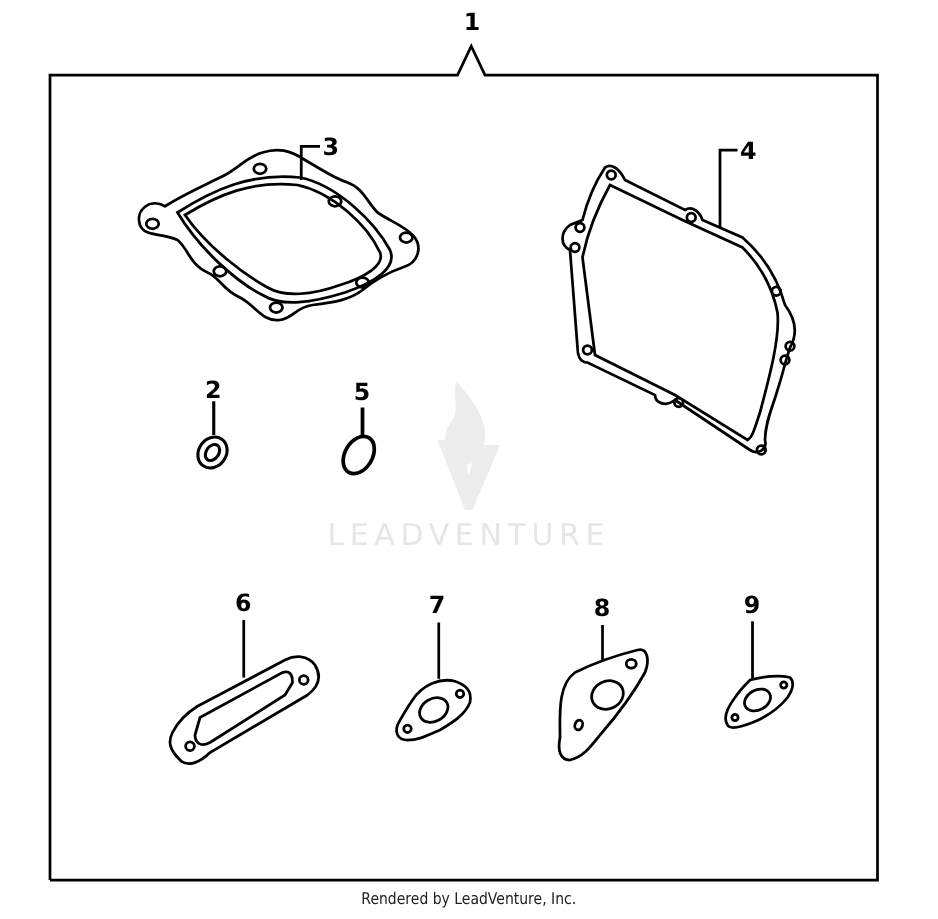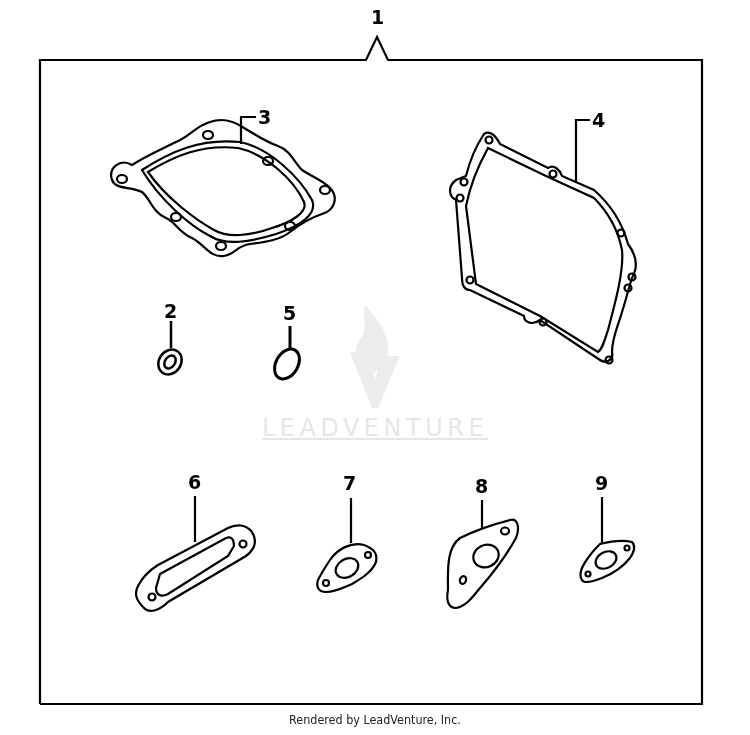--- a/index.html
+++ b/index.html
@@ -1,20 +1,20 @@
 <!DOCTYPE html>
 <html><head>
   <meta charset="utf-8">
   <style>
     html, body { margin: 0; padding: 0; background: #ffffff; }
     body { width: 750px; height: 735px; position: relative; overflow: hidden; font-family: "DejaVu Sans", sans-serif; }
     #diagram { position: absolute; left: 0; top: 0; width: 750px; height: 735px; }
     .callout { font-family: "DejaVu Sans", sans-serif; font-weight: bold; font-size: 19px; fill: #000; }
     .wm-text { position: absolute; left: 246px; top: 414px; width: 258px; text-align: center;
-      font-family: "DejaVu Sans", sans-serif; font-size: 24px; letter-spacing: 4.5px; color: #e6e6e6; text-decoration: underline; }
+      font-family: "DejaVu Sans", sans-serif; font-size: 24px; letter-spacing: 4.5px; color: #e6e6e6; }
     .footer { position: absolute; left: 0; top: 712px; width: 750px; text-align: center;
       font-family: "DejaVu Sans", sans-serif; font-size: 13px; color: #222; transform: scaleX(0.86); }
   </style>
 </head>
 <body>
 
 <svg id="diagram" width="750" height="735" viewBox="0 0 750 735" xmlns="http://www.w3.org/2000/svg">
 
   <g fill="#ececec">
     <path d="M365 305 C378 320 390 335 388 352 C386 365 378 372 372 372 C364 370 356 362 356 350 C357 340 362 338 364 332 C366 325 362 315 365 305 Z"></path>

